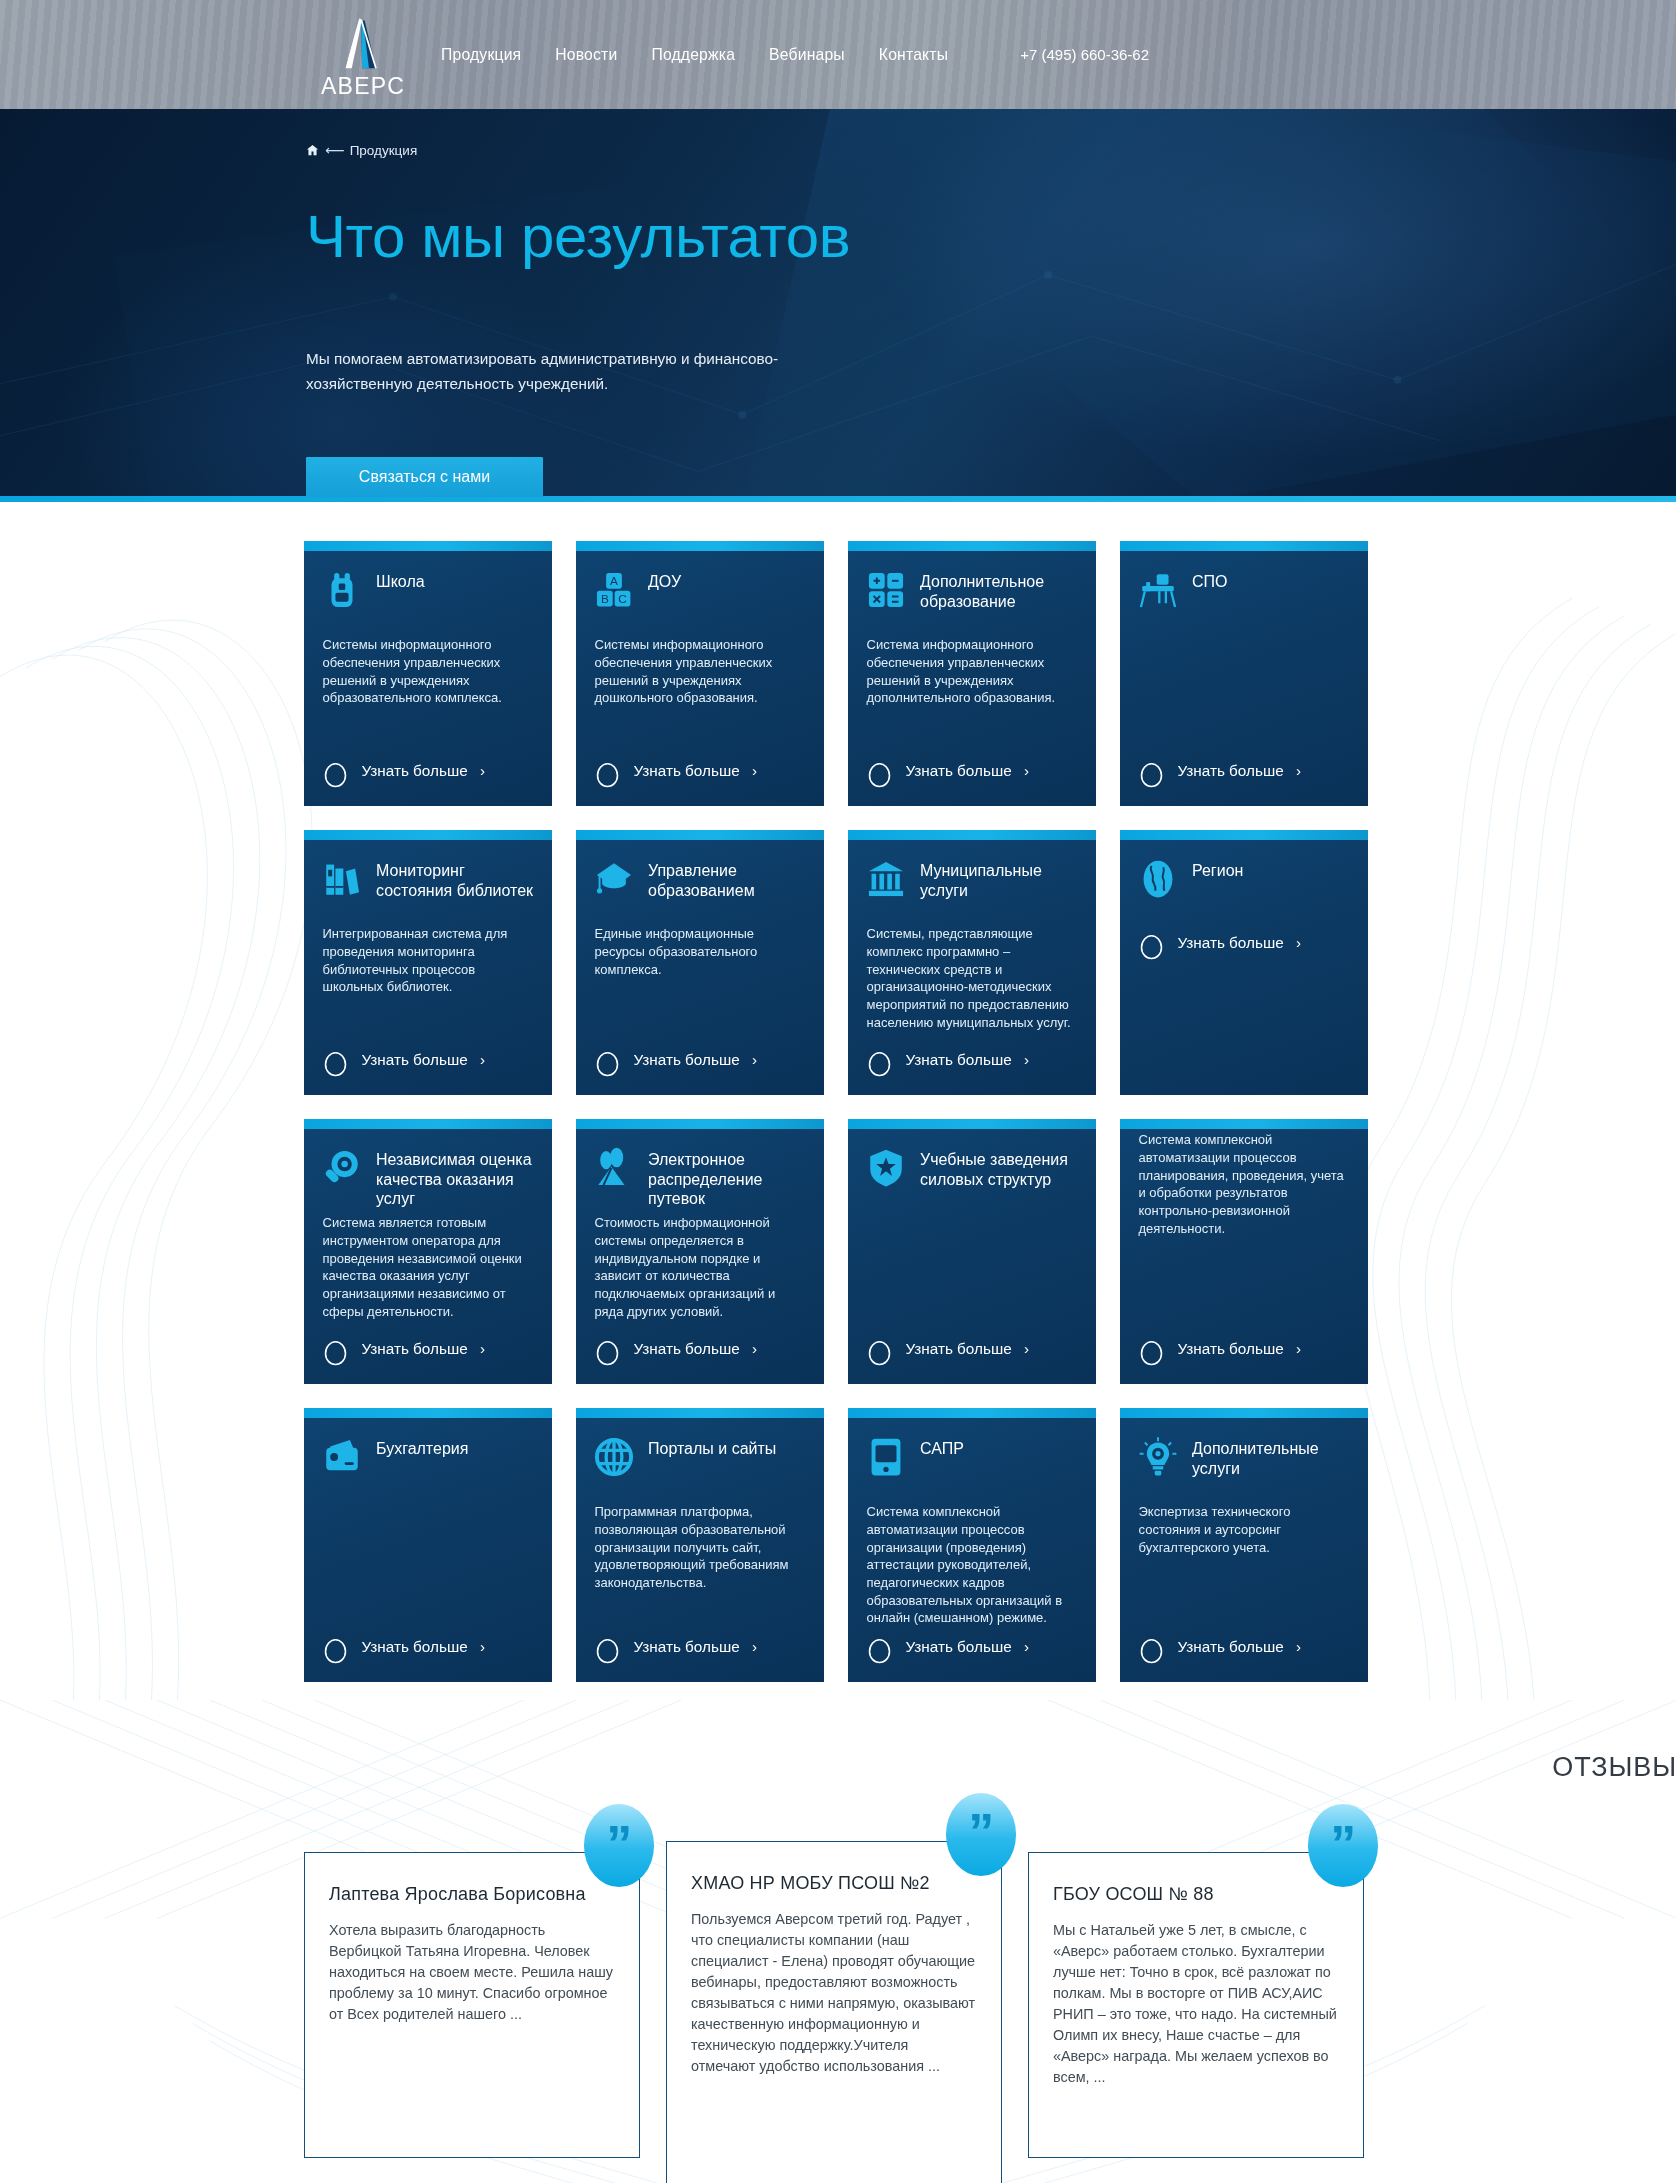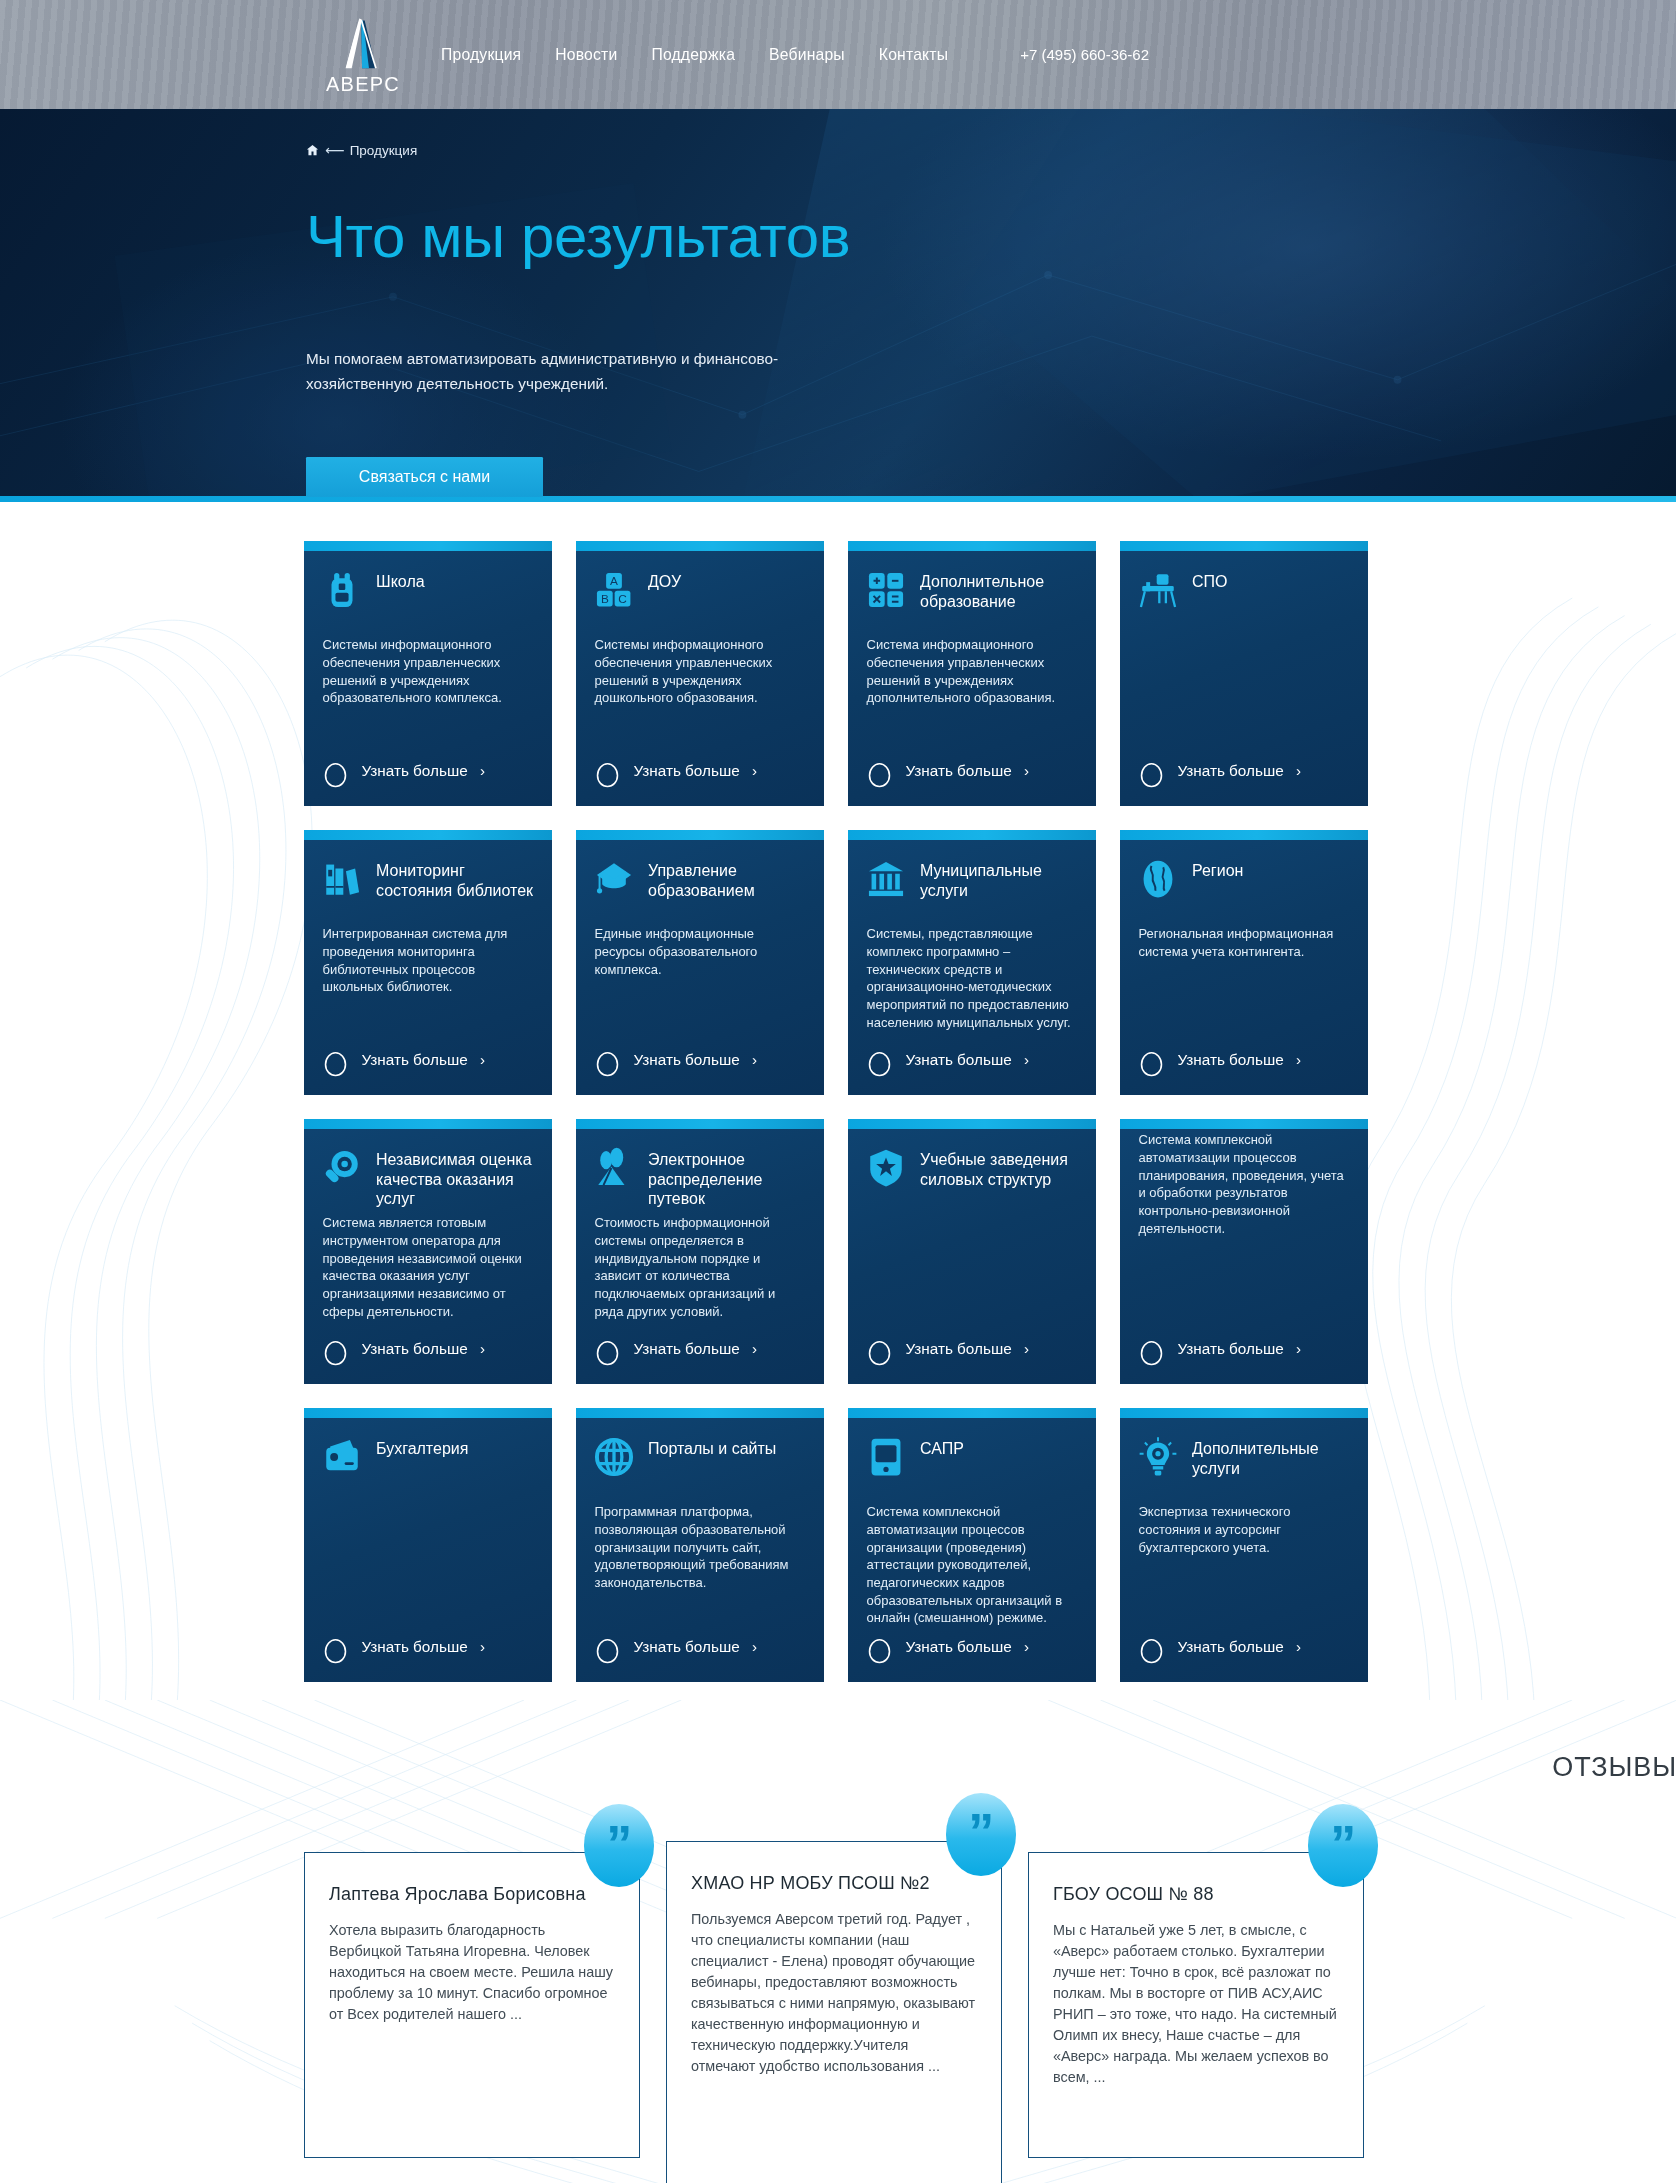--- a/index.html
+++ b/index.html
@@ -23,21 +23,21 @@
     align-items:center;
   }
   .header::after{
     content:"";position:absolute;inset:0;
     background:repeating-linear-gradient(95deg,rgba(255,255,255,.05) 0 6.1px, rgba(0,0,0,.03) 6.1px 13px);
     pointer-events:none;
   }
   .logo-wrap{ position:absolute; left:306px; top:17.5px; width:114px; height:87px; z-index:3;}
   .logo-text{
     position:absolute;left:0;top:55px;width:114px;text-align:center;
-    color:#fff;font-size:20px;letter-spacing:1.3px;font-weight:400;
+    color:#fff;font-size:23px;letter-spacing:1.3px;font-weight:400;
     font-family:"Liberation Sans", sans-serif;
   }
   .nav{
     position:absolute;left:441px;top:0;height:109px;
     display:flex;align-items:center;gap:34px;z-index:3;
   }
   .nav a{
     color:#ffffff;text-decoration:none;font-size:15.7px;letter-spacing:0.2px;white-space:nowrap;
   }
   .nav .phone{ margin-left:38px; font-size:15px; letter-spacing:0px;}
@@ -388,21 +388,20 @@
         <div class="topbar"></div>
         <div class="head">
           <span class="ico">
             <svg viewBox="0 0 64 64">
                 <ellipse cx="32" cy="32" rx="22" ry="28" fill="#1fb4e8"></ellipse>
                 <path d="M22 12 C18 20 26 22 24 30 C22 38 30 40 28 50 M40 14 C44 22 36 26 40 32 C44 38 38 44 42 50" fill="none" stroke="#0c3a63" stroke-width="3"></path>
               </svg>
           </span>
           <h3>Регион</h3>
         </div>
-        <p>Региональная информационная система учета контингента.</p>
         <div class="more">
           <span class="cloud"><svg viewBox="0 0 64 58">
                 <path d="M32 4 C20 4 10 16 10 30 C10 44 20 54 32 54 C44 54 54 44 54 30 C54 16 44 4 32 4 Z" fill="none" stroke="#fff" stroke-width="3.5"></path>
               </svg></span>
           <span>Узнать больше</span>
           <span class="chev">›</span>
         </div>
       </article>
 
       <article class="card">

